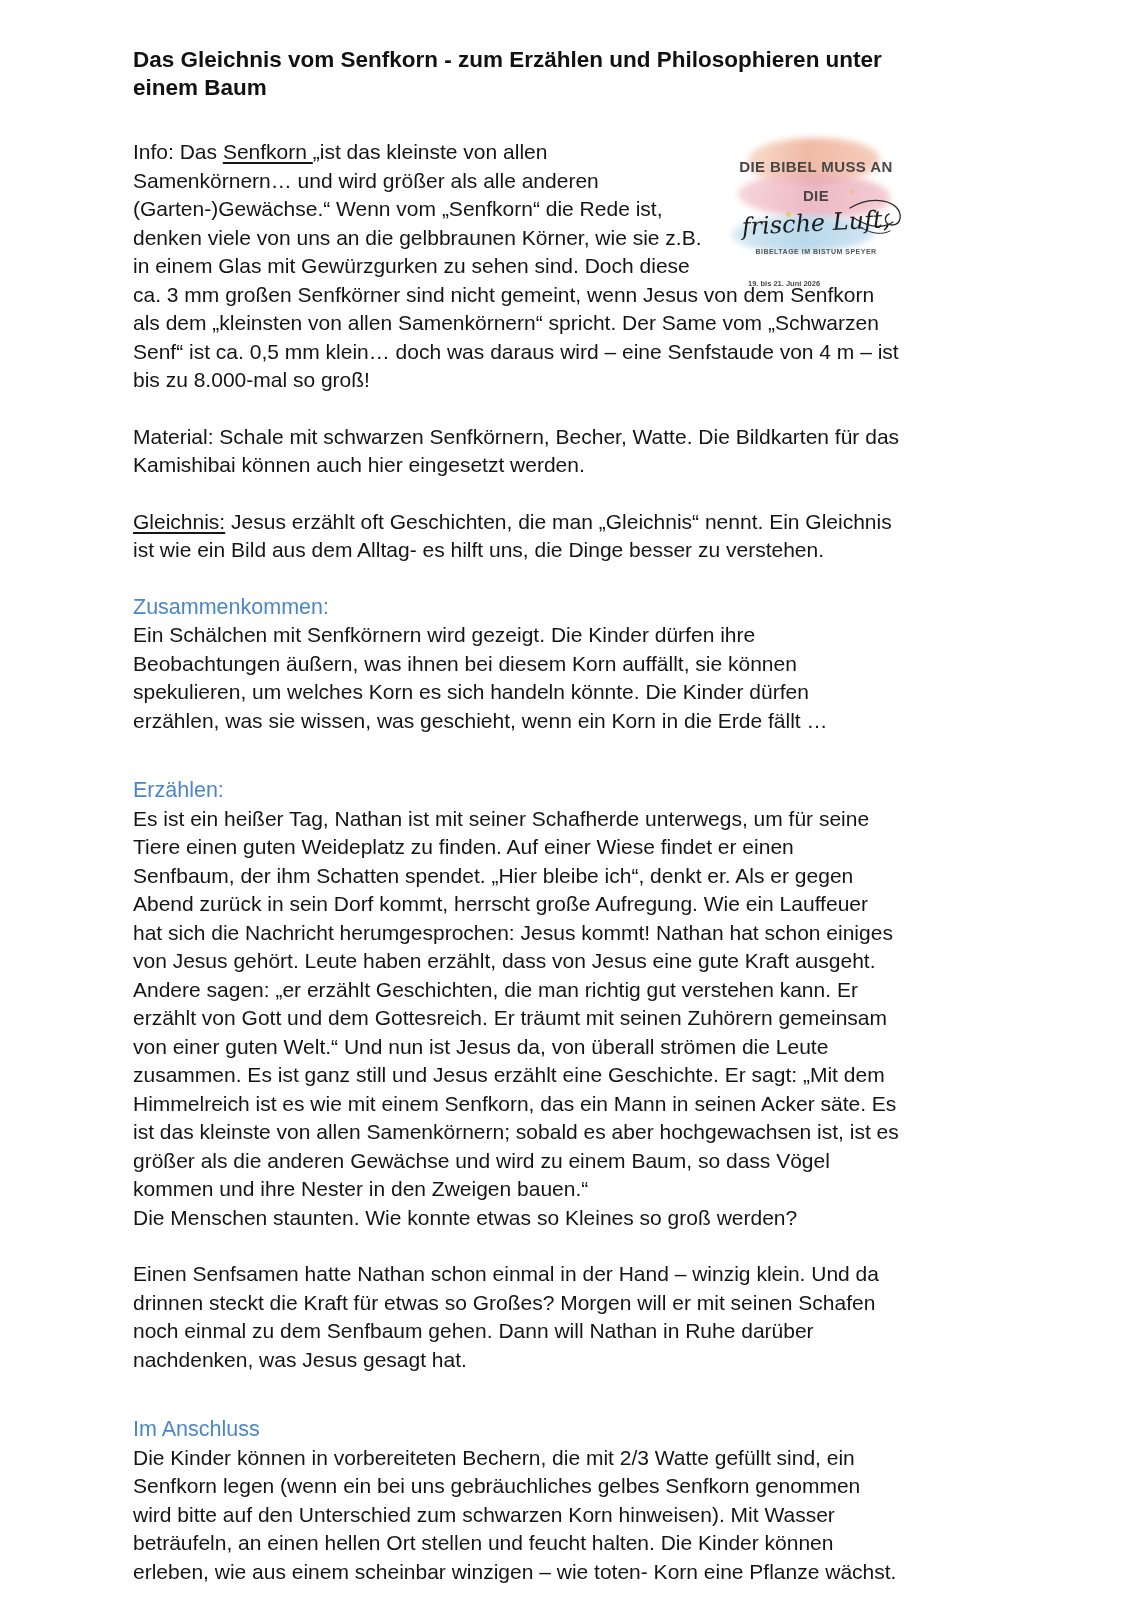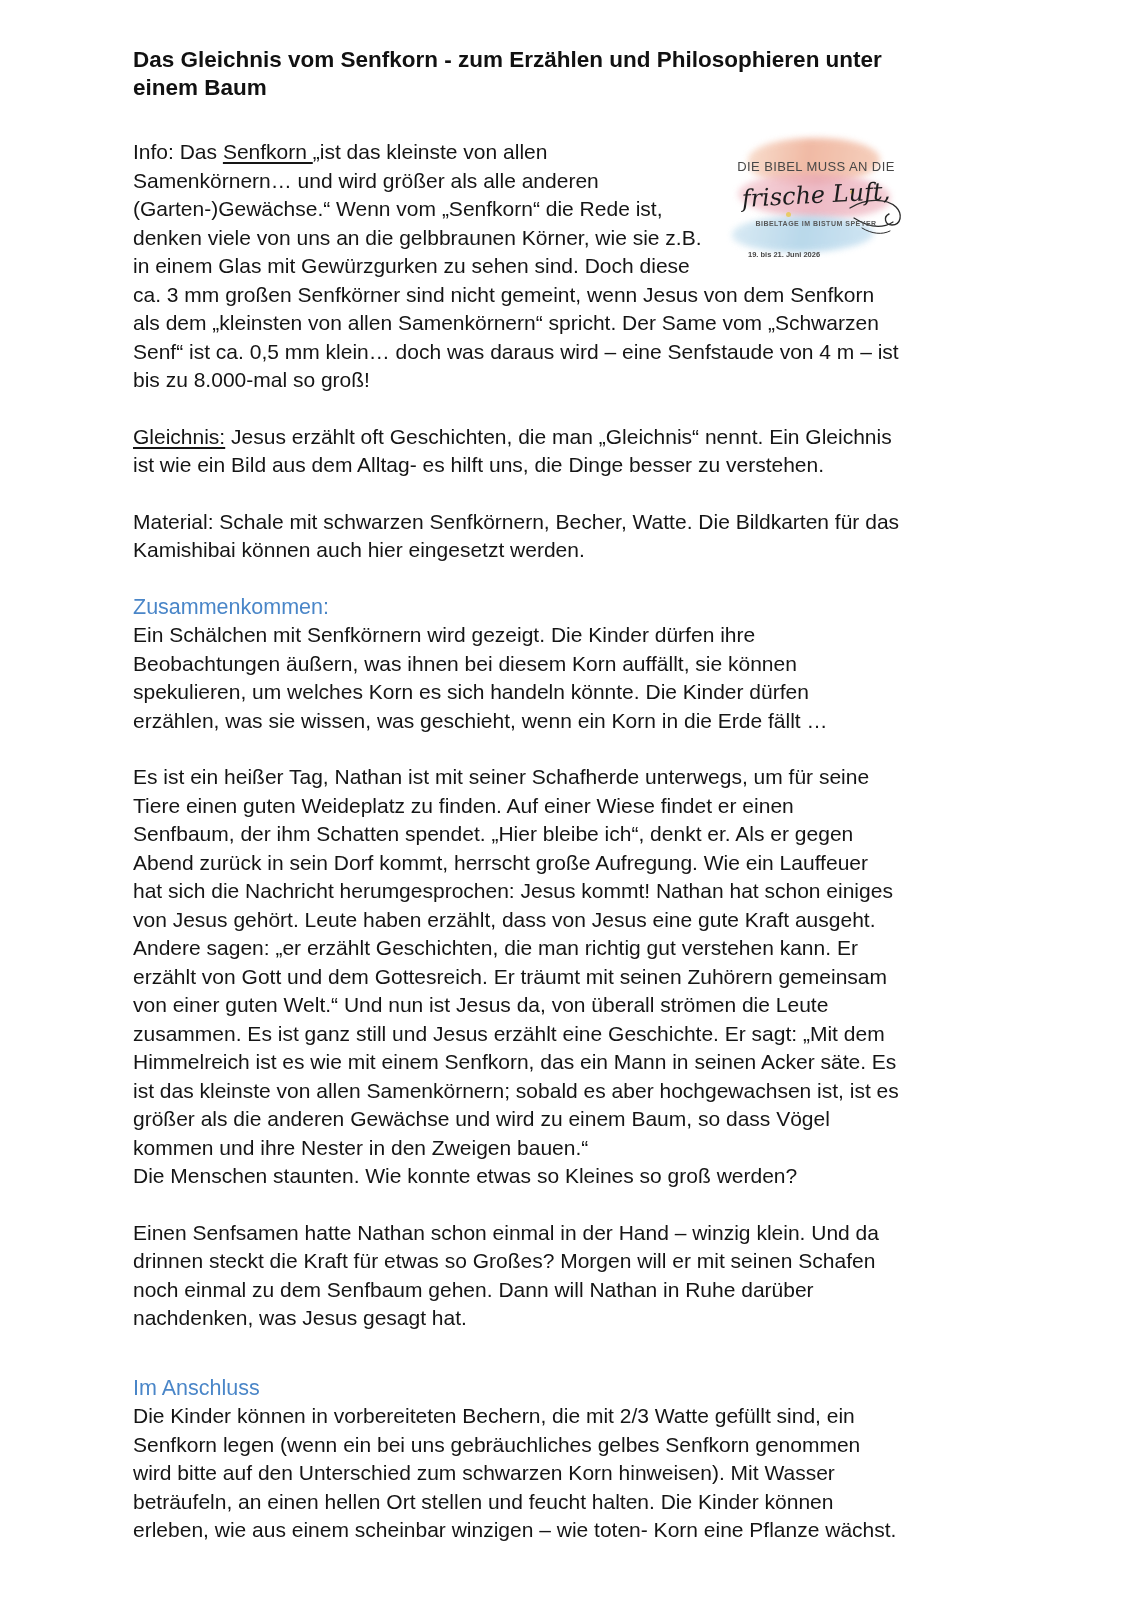--- a/index.html
+++ b/index.html
@@ -58,21 +58,21 @@
     border-radius:48% 52% 50% 50%;
     transform:rotate(-1deg);
   }
   .speck { position:absolute; display:block; border-radius:50%; }
   .speck-y1 { left:54px; top:74px; width:5px; height:5px; background:#e9c84a; opacity:.8; }
   .speck-y2 { left:118px; top:52px; width:4px; height:4px; background:#e9c84a; opacity:.7; }
   .logo-text {
     position:absolute; left:0; top:15px; width:100%;
     text-align:center; display:block;
   }
-  .lg1 { display:block; font-size:13px; font-weight:400; letter-spacing:0.4px; color:#474747; }
+  .lg1 { display:block; font-size:15px; font-weight:700; letter-spacing:0.4px; color:#474747; }
   .lg2 {
     display:block;
     font-family:"DejaVu Serif",serif; font-style:italic;
     font-size:24px; line-height:25px; color:#1d1d1d;
     transform:rotate(-3deg);
     margin-top:1px;
   }
   .lg3 { display:block; font-size:7px; font-weight:700; letter-spacing:0.5px; color:#585858; margin-top:2px; }
   .lg4 { display:block; font-size:7.5px; font-weight:700; color:#474747; text-align:left; margin:3px 0 0 16px; }
   .swirl { position:absolute; right:-6px; top:56px; width:58px; height:48px; }
@@ -99,29 +99,30 @@
       <span class="logo-text">
         <span class="lg1">DIE BIBEL MUSS AN DIE</span>
         <span class="lg2">frische Luft,</span>
         <span class="lg3">BIBELTAGE IM BISTUM SPEYER</span>
         <span class="lg4">19. bis 21. Juni 2026</span>
       </span>
     </span>
     <span>Info: Das </span><span class="u">Senfkorn </span><span>„ist das kleinste von allen Samenkörnern… und wird größer als alle anderen (Garten-)Gewächse.“ Wenn vom „Senfkorn“ die Rede ist, denken viele von uns an die gelbbraunen Körner, wie sie z.B. in einem Glas mit Gewürzgurken zu sehen sind. Doch diese ca. 3 mm großen Senfkörner sind nicht gemeint, wenn Jesus von dem Senfkorn als dem „kleinsten von allen Samenkörnern“ spricht. Der Same vom „Schwarzen Senf“ ist ca. 0,5 mm klein… doch was daraus wird – eine Senfstaude von 4 m – ist bis zu 8.000-mal so groß!</span>
   </p>
 
+  <p class="body-p">Material: Schale mit schwarzen Senfkörnern, Becher, Watte. Die Bildkarten für das Kamishibai können auch hier eingesetzt werden.</p>
+
   <p class="body-p">
     <span class="u">Gleichnis:</span><span> Jesus erzählt oft Geschichten, die man „Gleichnis“ nennt. Ein Gleichnis ist wie ein Bild aus dem Alltag- es hilft uns, die Dinge besser zu verstehen.</span>
   </p>
 
-  <p class="body-p">Material: Schale mit schwarzen Senfkörnern, Becher, Watte. Die Bildkarten für das Kamishibai können auch hier eingesetzt werden.</p>
-
   <h2 class="sec-h" style="color: rgb(74, 134, 200);">Zusammenkommen:</h2>
   <p class="body-p">Ein Schälchen mit Senfkörnern wird gezeigt. Die Kinder dürfen ihre Beobachtungen äußern, was ihnen bei diesem Korn auffällt, sie können spekulieren, um welches Korn es sich handeln könnte. Die Kinder dürfen erzählen, was sie wissen, was geschieht, wenn ein Korn in die Erde fällt …</p>
 
+  <h2 class="sec-h gap" style="color: rgb(74, 134, 200);">Erzählen:</h2>
 
   <p class="body-p">
     <span class="block">Es ist ein heißer Tag, Nathan ist mit seiner Schafherde unterwegs, um für seine Tiere einen guten Weideplatz zu finden. Auf einer Wiese findet er einen Senfbaum, der ihm Schatten spendet. „Hier bleibe ich“, denkt er. Als er gegen Abend zurück in sein Dorf kommt, herrscht große Aufregung. Wie ein Lauffeuer hat sich die Nachricht herumgesprochen: Jesus kommt! Nathan hat schon einiges von Jesus gehört. Leute haben erzählt, dass von Jesus eine gute Kraft ausgeht. Andere sagen: „er erzählt Geschichten, die man richtig gut verstehen kann. Er erzählt von Gott und dem Gottesreich. Er träumt mit seinen Zuhörern gemeinsam von einer guten Welt.“ Und nun ist Jesus da, von überall strömen die Leute zusammen. Es ist ganz still und Jesus erzählt eine Geschichte. Er sagt: „Mit dem Himmelreich ist es wie mit einem Senfkorn, das ein Mann in seinen Acker säte. Es ist das kleinste von allen Samenkörnern; sobald es aber hochgewachsen ist, ist es größer als die anderen Gewächse und wird zu einem Baum, so dass Vögel kommen und ihre Nester in den Zweigen bauen.“</span>
     <span class="block">Die Menschen staunten. Wie konnte etwas so Kleines so groß werden?</span>
   </p>
 
   <p class="body-p">Einen Senfsamen hatte Nathan schon einmal in der Hand – winzig klein. Und da drinnen steckt die Kraft für etwas so Großes? Morgen will er mit seinen Schafen noch einmal zu dem Senfbaum gehen. Dann will Nathan in Ruhe darüber nachdenken, was Jesus gesagt hat.</p>
 
 
   <h2 class="sec-h gap" style="color: rgb(74, 134, 200);">Im Anschluss</h2>

